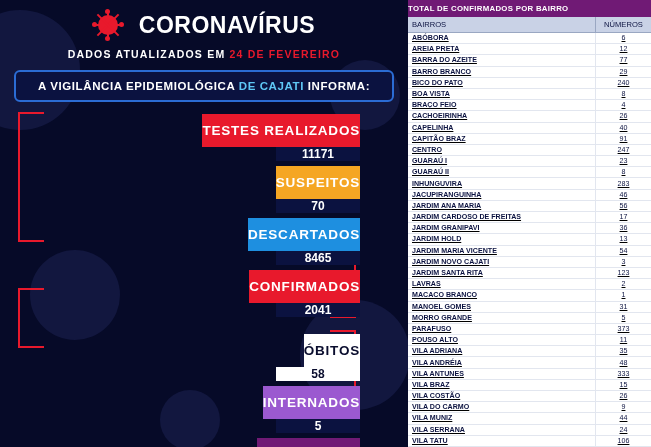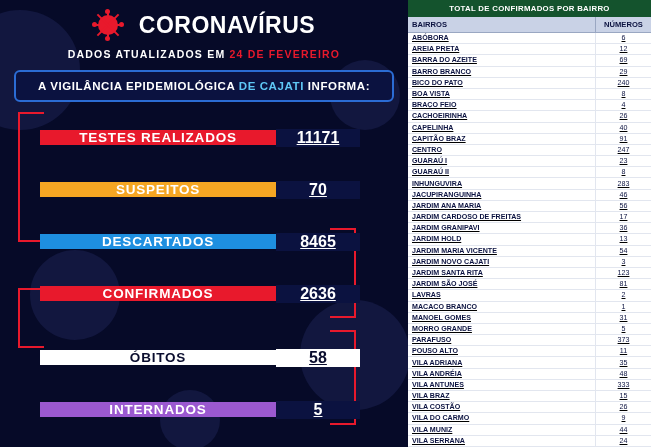--- a/index.html
+++ b/index.html
@@ -71,37 +71,38 @@
     padding: 8px 6px;
     text-align: center;
     position: relative; z-index: 2;
     text-transform: uppercase;
   }
   .banner .hl { color: #5fc7f5; }
 
   
   .rows { position: relative; z-index: 2; margin-top: 12px; }
   .row {
-    display: flex; align-items: center;
+    display: flex; align-items: flex-end;
     height: 47px;
     margin-bottom: 5px;
     margin-left: 40px;
     width: 320px;
     position: relative;
+    flex-direction: column;
   }
   .row .label {
     flex: 1;
     display: flex; align-items: center; justify-content: center;
     color: #fff; font-weight: bold; font-size: 13.5px; letter-spacing: 0.8px;
     text-transform: uppercase;
   }
   .row .value {
     width: 84px;
     display: flex; align-items: center; justify-content: center;
-    color: #fff; font-weight: bold; font-size: 16px; text-decoration: underline;
+    color: #fff; font-weight: bold; font-size: 12px;
   }
   .row.dark .label { color: #0a0d2e; }
   .row.dark .value { color: #0a0d2e; }
 
   .gap { height: 12px; }
 
   .bracket {
     position: absolute;
     border: 2px solid #e8192c;
     z-index: 1;
@@ -112,28 +113,28 @@
   .bk-right2 { left: 330px; top: 330px; width: 26px; height: 95px; border-left: none; }
 
   
   .right {
     width: 243px; height: 447px;
     background: #ffffff;
     display: flex; flex-direction: column;
     font-size: 7.2px;
   }
   .tbl-title {
-    background: #14532d; color: #fff;
-    text-align: center; font-weight: bold;
+    background: #701a75; color: #fff;
+    text-align: left; font-weight: bold;
     font-size: 7.8px; letter-spacing: 0.3px;
     padding: 4px 0; text-transform: uppercase;
   }
   .tbl-head {
     display: flex; background: #c9d2e6; color: #0b1240;
-    font-weight: bold; font-size: 7.6px;
+    font-weight: normal; font-size: 7.6px;
     border-bottom: 1px solid #9aa7c2;
   }
   .tbl-head .c1 { flex: 1; padding: 3px 4px; text-transform: uppercase; }
   .tbl-head .c2 { width: 56px; padding: 3px 4px; text-align: center; text-transform: uppercase; border-left: 1px solid #9aa7c2; }
   .tbl-body { flex: 1; overflow: hidden; }
   .trow { display: flex; border-bottom: 1px solid #e2e6ef; text-decoration: underline; }
   .trow .c1 { flex: 1; padding: 1.1px 4px; color: #0b1240; font-weight: bold; font-size: 7.1px; text-transform: uppercase; }
   .trow .c2 { width: 56px; padding: 1.1px 4px; text-align: center; color: #0b1240; font-size: 7.1px; border-left: 1px solid #e2e6ef; }
 </style>
 </head>
@@ -185,21 +186,21 @@
       <div class="row">
         <div class="label" style="background:#f5a623">Suspeitos</div>
         <div class="value" style="background:#0b1240">70</div>
       </div>
       <div class="row">
         <div class="label" style="background:#1e8fe0">Descartados</div>
         <div class="value" style="background:#0b1240">8465</div>
       </div>
       <div class="row">
         <div class="label" style="background:#e8192c">Confirmados</div>
-        <div class="value" style="background:#0b1240">2636</div>
+        <div class="value" style="background:#0b1240">2041</div>
       </div>
 
       <div class="gap"></div>
 
       <div class="row dark">
         <div class="label" style="background:#ffffff">Óbitos</div>
         <div class="value" style="background:#ffffff">58</div>
       </div>
       <div class="row">
         <div class="label" style="background:#9b59d0">Internados</div>
@@ -226,21 +227,21 @@
         <div class="trow">
           <div class="c1">Abóbora</div>
           <div class="c2">6</div>
         </div>
         <div class="trow">
           <div class="c1">Areia Preta</div>
           <div class="c2">12</div>
         </div>
         <div class="trow">
           <div class="c1">Barra do Azeite</div>
-          <div class="c2">69</div>
+          <div class="c2">77</div>
         </div>
         <div class="trow">
           <div class="c1">Barro Branco</div>
           <div class="c2">29</div>
         </div>
         <div class="trow">
           <div class="c1">Bico do Pato</div>
           <div class="c2">240</div>
         </div>
         <div class="trow">
@@ -305,24 +306,20 @@
         </div>
         <div class="trow">
           <div class="c1">Jardim Novo Cajati</div>
           <div class="c2">3</div>
         </div>
         <div class="trow">
           <div class="c1">Jardim Santa Rita</div>
           <div class="c2">123</div>
         </div>
         <div class="trow">
-          <div class="c1">Jardim São José</div>
-          <div class="c2">81</div>
-        </div>
-        <div class="trow">
           <div class="c1">Lavras</div>
           <div class="c2">2</div>
         </div>
         <div class="trow">
           <div class="c1">Macaco Branco</div>
           <div class="c2">1</div>
         </div>
         <div class="trow">
           <div class="c1">Manoel Gomes</div>
           <div class="c2">31</div>

